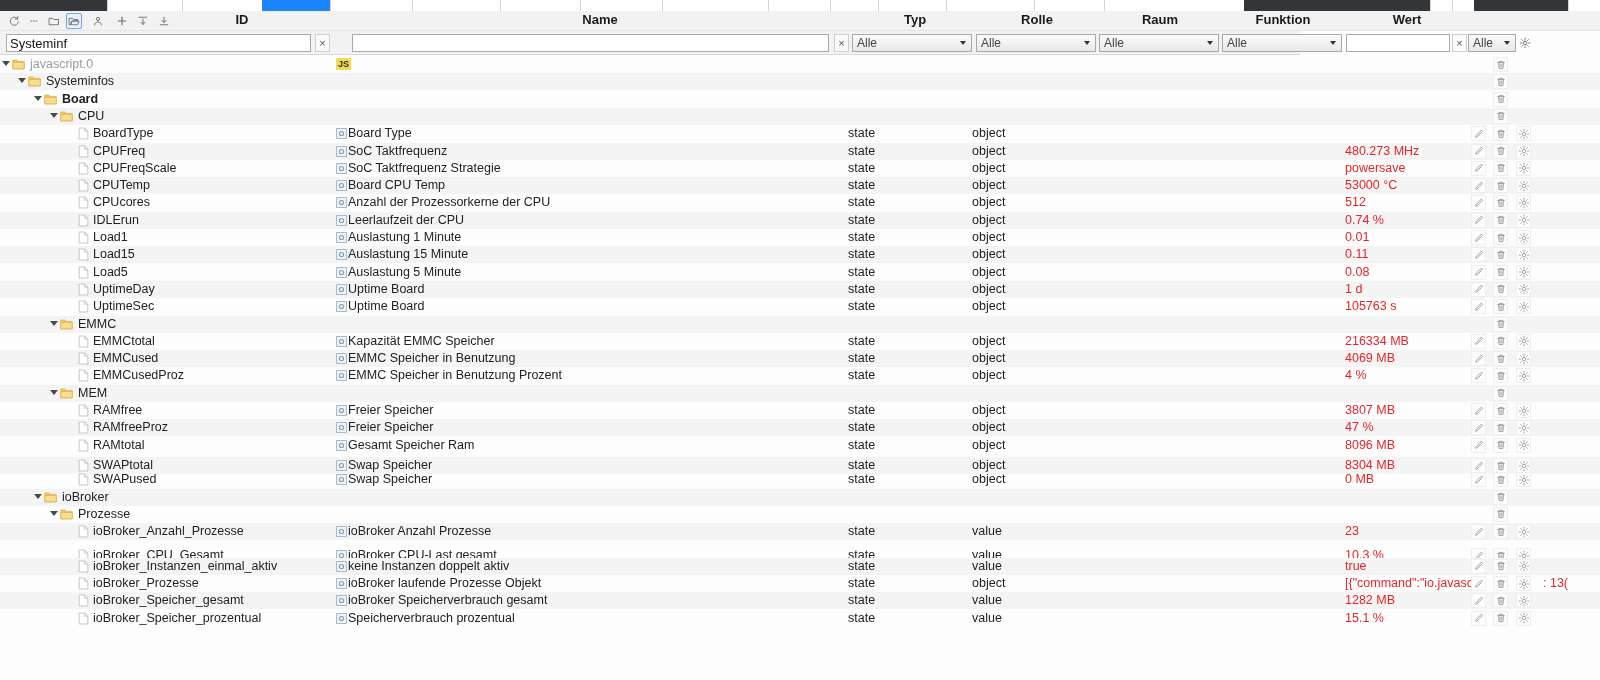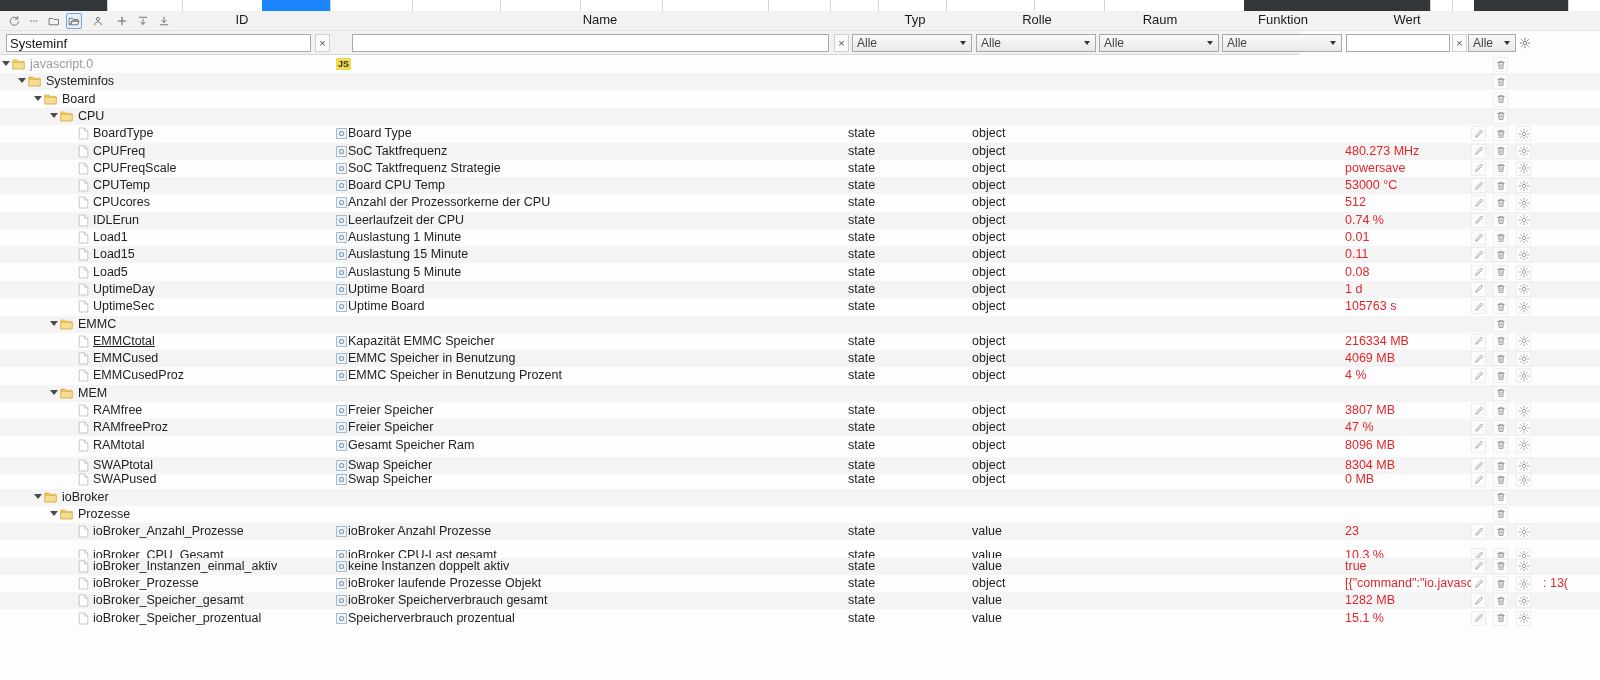--- a/index.html
+++ b/index.html
@@ -41,21 +41,21 @@
   }
   .tool-btn.sel {
     border-color: #6fa8dc;
     background: #e8f1fb;
   }
   .tool-btn svg { display: block; }
 
   
   .hdr {
     position: absolute; top: 12px;
-    font-weight: normal; font-size: 13px;
+    font-weight: bold; font-size: 13px;
     color: #1a1a1a;
     text-align: center;
     white-space: nowrap;
   }
 
   
   #filterrow {
     position: absolute; top: 31px; left: 0; width: 1300px; height: 24px;
     background: #f2f2f2;
     border-bottom: 1px solid #d8d8d8;
@@ -339,21 +339,21 @@
           <path d="M9.2 6.6v4" stroke-linecap="round" stroke-linejoin="round"></path>
         </svg>
       </div>
     </div>
     <div class="row folder" style="top: 34.6px;">
       <div class="expander" style="left: 34px;"></div>
       <span class="ico-folder" style="left: 44px;"><svg viewBox="0 0 16 14" width="13" height="12">
           <path d="M1 2h5l1.3 1.8H15V13H1z" fill="#f0c75e" stroke="#d8ab3f" stroke-width="0.8"></path>
           <path d="M1 5h14v8H1z" fill="#f7dc94" stroke="#d8ab3f" stroke-width="0.8"></path>
         </svg></span>
-      <span class="id-label" style="left: 62px;">Board</span>
+      <span class="id-label" style="left: 62px; font-weight: bold;">Board</span>
       <div class="act del">
         <svg viewBox="0 0 16 16" width="12" height="12" fill="none" stroke="currentColor" stroke-width="1.2">
           <path d="M3.6 4.6h8.8" stroke-linecap="round" stroke-linejoin="round"></path>
           <path d="M5.6 4.6V3.2h4.8v1.4" stroke-linecap="round" stroke-linejoin="round"></path>
           <path d="M4.8 4.6l.6 8h5.2l.6-8" stroke-linecap="round" stroke-linejoin="round"></path>
           <path d="M6.8 6.6v4" stroke-linecap="round" stroke-linejoin="round"></path>
           <path d="M9.2 6.6v4" stroke-linecap="round" stroke-linejoin="round"></path>
         </svg>
       </div>
     </div>
@@ -850,21 +850,21 @@
           <path d="M6.8 6.6v4" stroke-linecap="round" stroke-linejoin="round"></path>
           <path d="M9.2 6.6v4" stroke-linecap="round" stroke-linejoin="round"></path>
         </svg>
       </div>
     </div>
     <div class="row" style="top: 276.8px;">
       <span class="ico-file" style="left: 78px;"><svg viewBox="0 0 14 16" width="11" height="13">
           <path d="M1.5 1h7l4 4v10h-11z" fill="#ffffff" stroke="#b9b9b9" stroke-width="1"></path>
           <path d="M8.5 1v4h4" fill="none" stroke="#b9b9b9" stroke-width="1"></path>
         </svg></span>
-      <span class="id-label" style="left: 93px; text-decoration: underline;">EMMCtotal</span>
+      <span class="id-label" style="left: 93px;">EMMCtotal</span>
       <span class="ico-state" style="left: 336px;"><svg viewBox="0 0 12 12" width="11" height="11">
           <rect x="0.6" y="0.6" width="10.8" height="10.8" fill="#eef3f7" stroke="#9fb6c7" stroke-width="1"></rect>
           <circle cx="6" cy="6" r="2.3" fill="none" stroke="#7f9db3" stroke-width="1.1"></circle>
         </svg></span>
       <span class="name-label">Kapazität EMMC Speicher</span>
       <span class="typ">state</span>
       <span class="rolle">object</span>
       <span class="wert">216334 MB</span>
       <div class="act edit">
         <svg viewBox="0 0 16 16" width="12" height="12" fill="none" stroke="currentColor" stroke-width="1.2">

